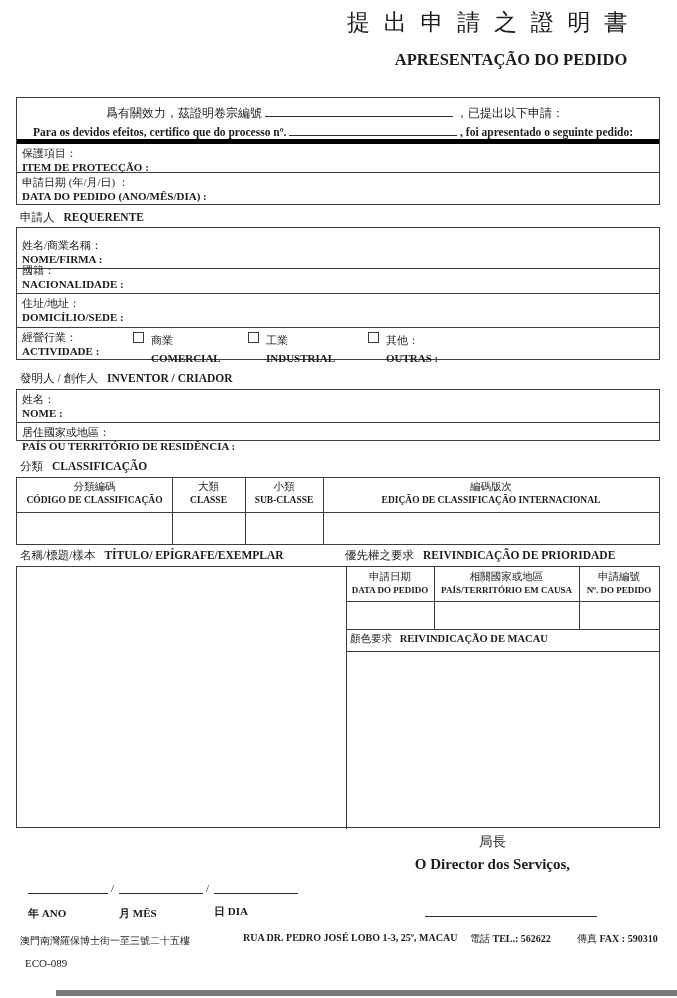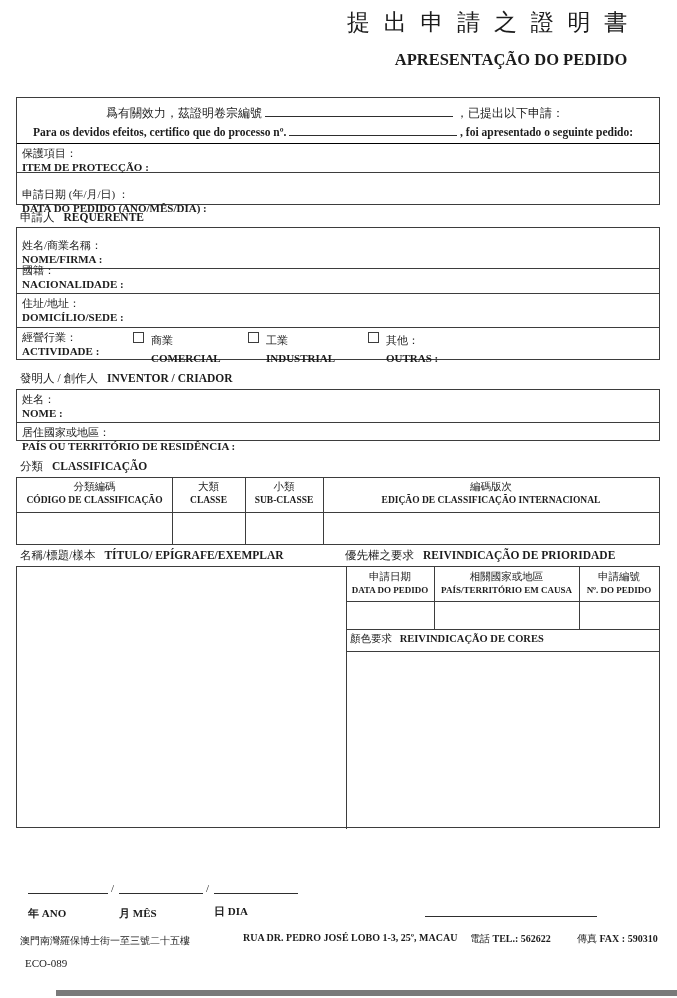--- a/index.html
+++ b/index.html
@@ -36,37 +36,37 @@
 <body>
 
 <div class="page">
 
   <div class="abs" style="top:7px; left:347px; font-size:23px; letter-spacing:4px; white-space:nowrap;">提 出 申 請 之 證 明 書</div>
   <div class="abs" style="top:49px; left:362px; width:298px; text-align:center; font-weight:700; font-size:16.5px; line-height:21px;">
     <div>APRESENTAÇÃO DO PEDIDO</div>
   </div>
 
   <div class="box" style="top:97px; height:108px;">
-    <div class="abs" style="top:0; left:0; right:0; height:46px; border-bottom:1px solid #000000;">
+    <div class="abs" style="top:0; left:0; right:0; height:46px; border-bottom:5px solid #000000;">
       <div style="margin:7px 0 0 89px; font-size:12px; white-space:nowrap;">
         <span>爲有關效力，茲證明卷宗編號</span>
         <span class="blank" style="width:188px;"></span>
         <span>，已提出以下申請：</span>
       </div>
       <div style="margin:2px 0 0 16px; font-size:11.5px; font-weight:700; white-space:nowrap;">
         <span>Para os devidos efeitos, certifico que do processo nº.</span>
         <span class="blank" style="width:168px;"></span>
         <span>, foi apresentado o seguinte pedido:</span>
       </div>
     </div>
     <div class="frow" style="top:46px; height:29px; border-bottom:1px solid #3d3d3d;">
       <div class="cjk">保護項目：</div>
       <div class="pt">ITEM DE PROTECÇÃO :</div>
     </div>
-    <div class="frow" style="top:75px; height:33px;margin-top:12px;">
+    <div class="frow" style="top:75px; height:33px;">
       <div class="cjk">申請日期 (年/月/日) ：</div>
       <div class="pt">DATA DO PEDIDO (ANO/MÊS/DIA) :</div>
     </div>
   </div>
 
   <div class="hdr" style="top:210px; left:20px;">
     <span class="cjk">申請人</span><span class="pt">REQUERENTE</span>
   </div>
   <div class="box" style="top:227px; height:133px;">
     <div class="frow" style="top:8px; height:33px; border-bottom:1px solid #3d3d3d;">
@@ -172,26 +172,30 @@
     <div class="vline" style="left:417px; top:0; height:62px;"></div>
     <div class="vline" style="left:562px; top:0; height:62px;"></div>
     <div class="hline" style="left:329px; right:0; top:34px;"></div>
     <div class="abs" style="left:329px; top:34px; width:88px; height:28px;"></div>
     <div class="abs" style="left:417px; top:34px; width:145px; height:28px;"></div>
     <div class="abs" style="left:562px; top:34px; width:80px; height:28px;"></div>
     <div class="hline" style="left:329px; right:0; top:62px;"></div>
 
     <div class="abs" style="left:333px; top:65px; font-size:10.5px; white-space:nowrap;">
       <span>顏色要求</span>
-      <span style="font-weight:700; margin-left:5px;">REIVINDICAÇÃO DE CORES</span>
+      <span style="font-weight:700; margin-left:5px;">REIVINDICAÇÃO DE MACAU</span>
     </div>
     <div class="hline" style="left:329px; right:0; top:84px;"></div>
     <div class="abs" style="left:329px; top:84px; right:0; bottom:0;"></div>
   </div>
 
+  <div class="sig-block">
+    <div class="cjk">局長</div>
+    <div class="pt">O Director dos Serviços,</div>
+  </div>
   <div class="abs" style="left:425px; top:904px; width:172px; height:13px; border-bottom:1px solid #2e2e2e;"></div>
 
   <div class="abs" style="left:28px; top:882px; width:80px; height:12px; border-bottom:1px solid #2e2e2e;"></div>
   <div class="abs" style="left:111px; top:882px; font-size:11px;">/</div>
   <div class="abs" style="left:119px; top:882px; width:84px; height:12px; border-bottom:1px solid #2e2e2e;"></div>
   <div class="abs" style="left:206px; top:882px; font-size:11px;">/</div>
   <div class="abs" style="left:214px; top:882px; width:84px; height:12px; border-bottom:1px solid #2e2e2e;"></div>
 
   <div class="datelbl" style="left:28px;">
     <span>年</span>

